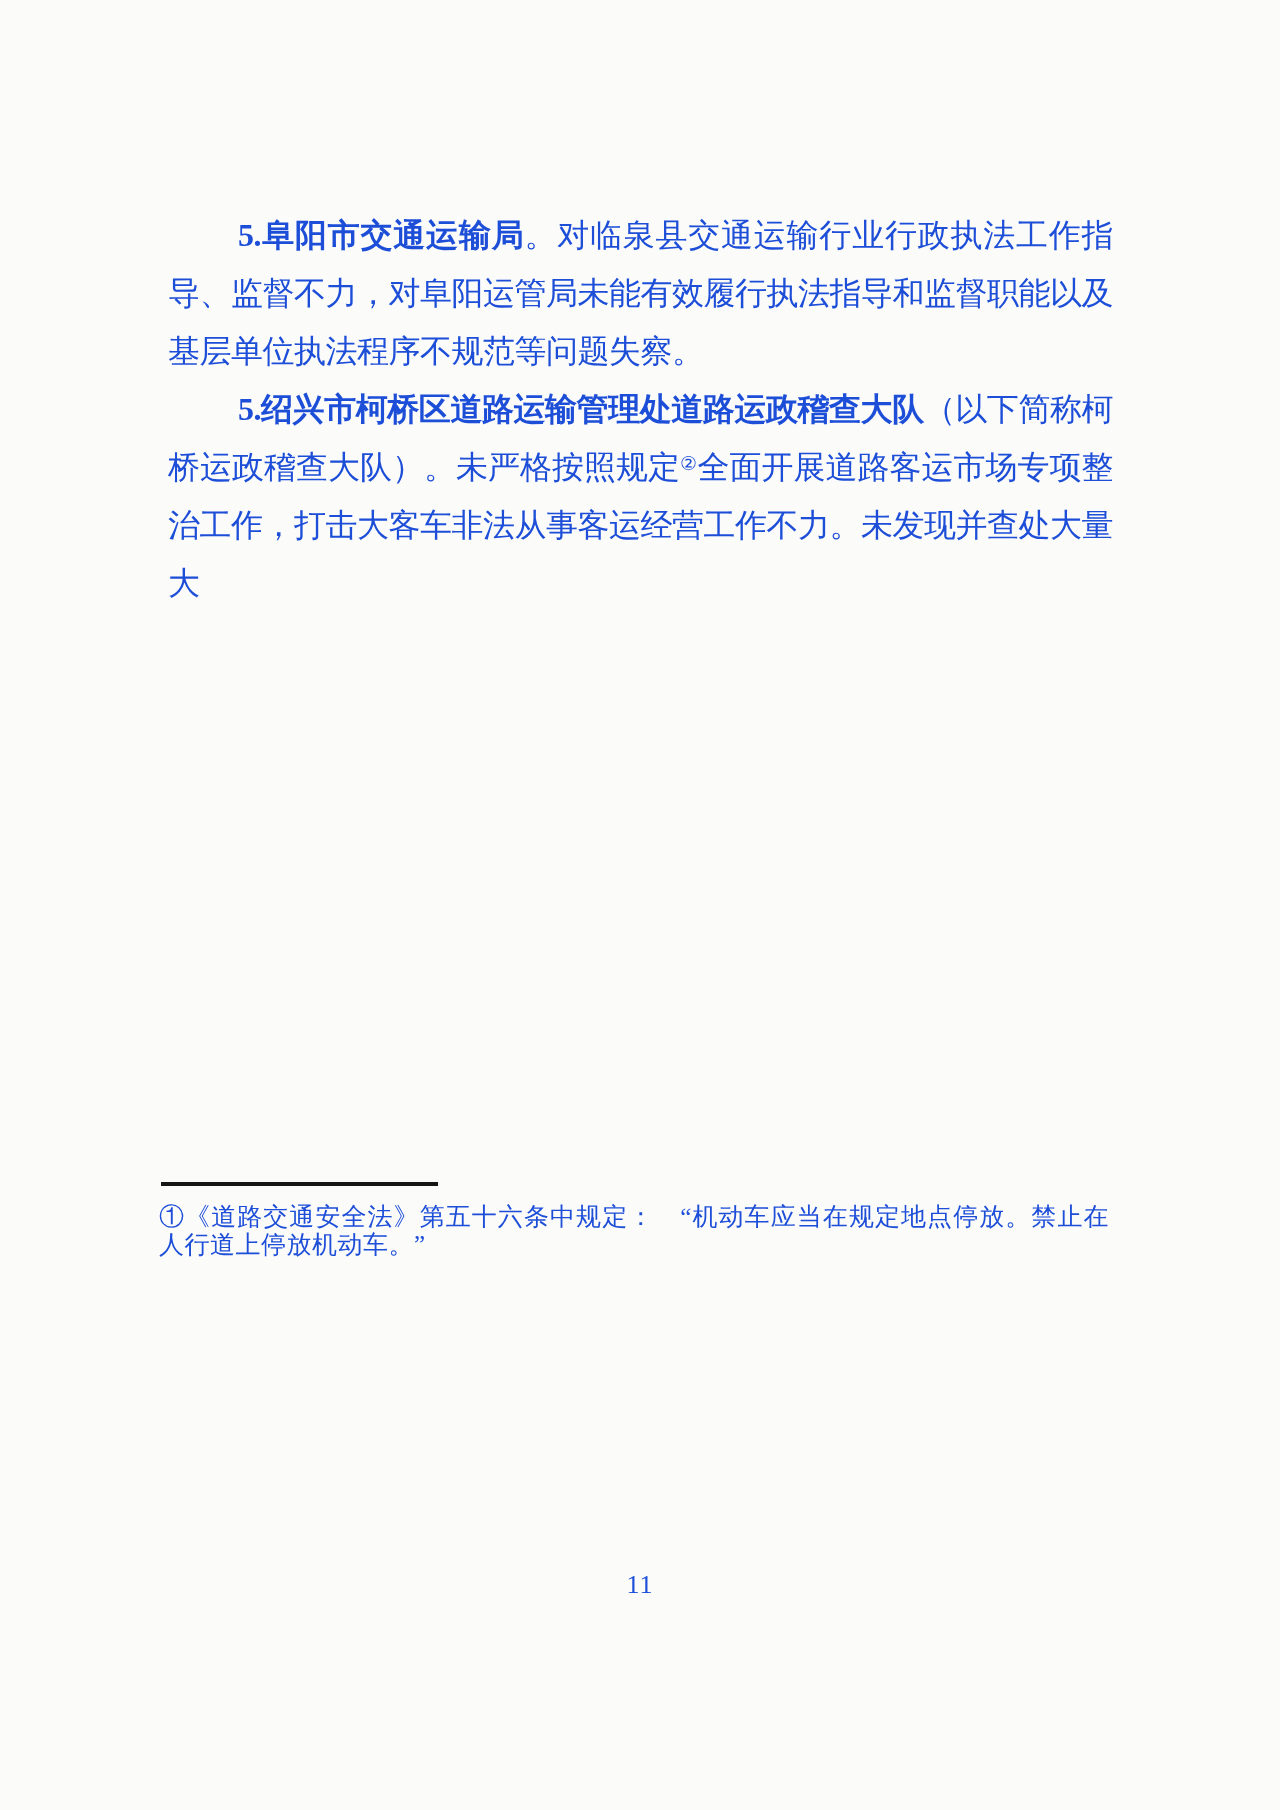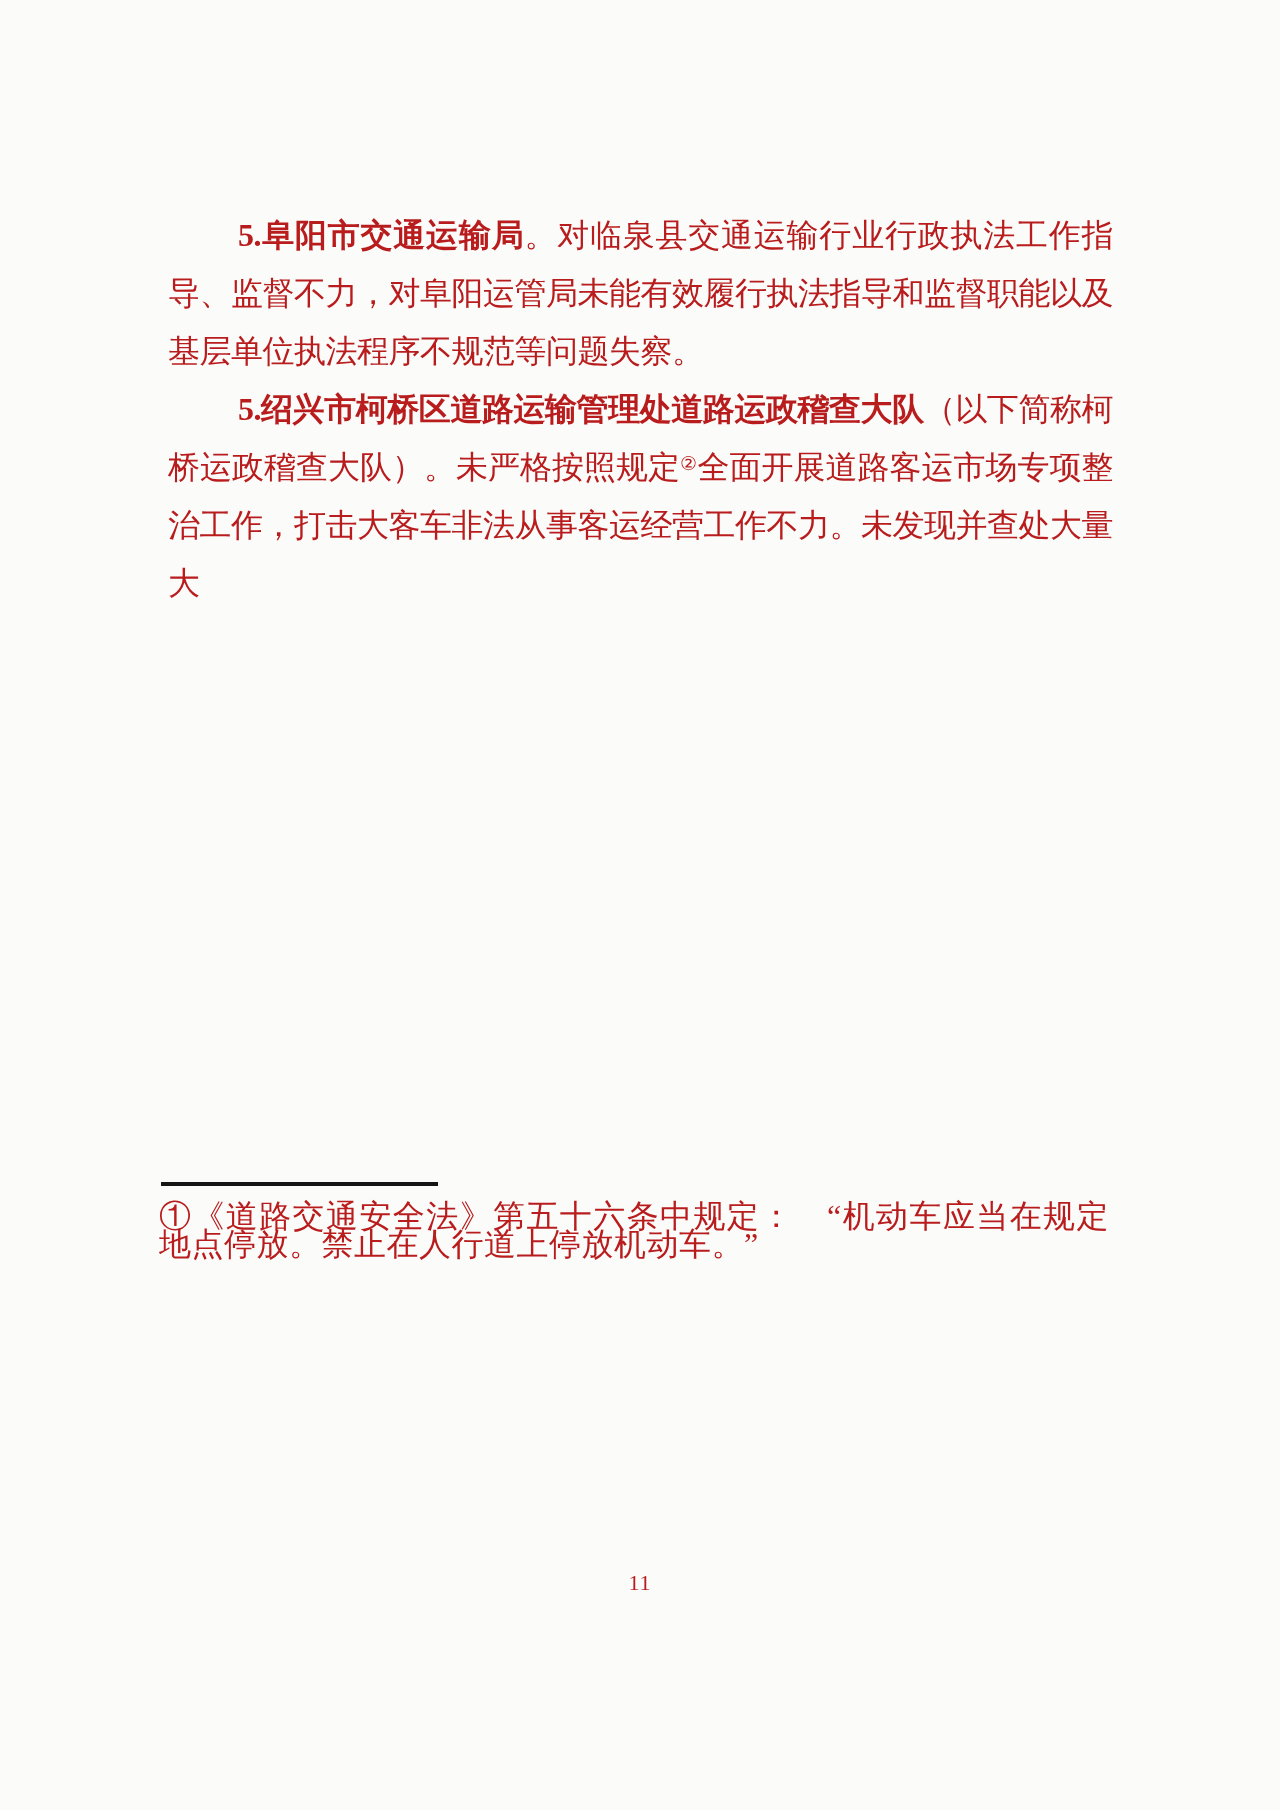--- a/index.html
+++ b/index.html
@@ -2,21 +2,21 @@
 <html><head>
 <meta charset="utf-8">
 <style>
   html, body { margin: 0; padding: 0; background: #e8e8e8; }
   .page {
     position: relative;
     width: 1280px;
     height: 1810px;
     margin: 0 auto;
     background: #fbfbfa;
-    color: #b91c1c;
+    color: #1d4ed8;
     font-family: "Liberation Serif", "DejaVu Serif", serif;
     overflow: hidden;
   }
   .doc-body {
     position: absolute;
     left: 168px;
     top: 206px;
     width: 945px;
   }
   .para {
@@ -43,32 +43,32 @@
     background: #151515;
   }
   .footnotes {
     position: absolute;
     left: 159px;
     top: 1203px;
     width: 950px;
   }
   .footnotes p {
     margin: 0;
-    font-size: 32px;
+    font-size: 25px;
     line-height: 27.7px;
     letter-spacing: 0.5px;
     text-align: justify;
   }
   .page-number {
     position: absolute;
     top: 1570px;
     left: 0;
     width: 100%;
     text-align: center;
-    font-size: 22px;
+    font-size: 26px;
     letter-spacing: 1px;
   }
 </style>
 </head>
 <body>
 
 <div class="page">
 
   <main class="doc-body">
     <p class="para"><span class="head">5.阜阳市交通运输局</span><span>。对临泉县交通运输行业行政执法工作指导、监督不力，对阜阳运管局未能有效履行执法指导和监督职能以及基层单位执法程序不规范等问题失察。</span></p>

